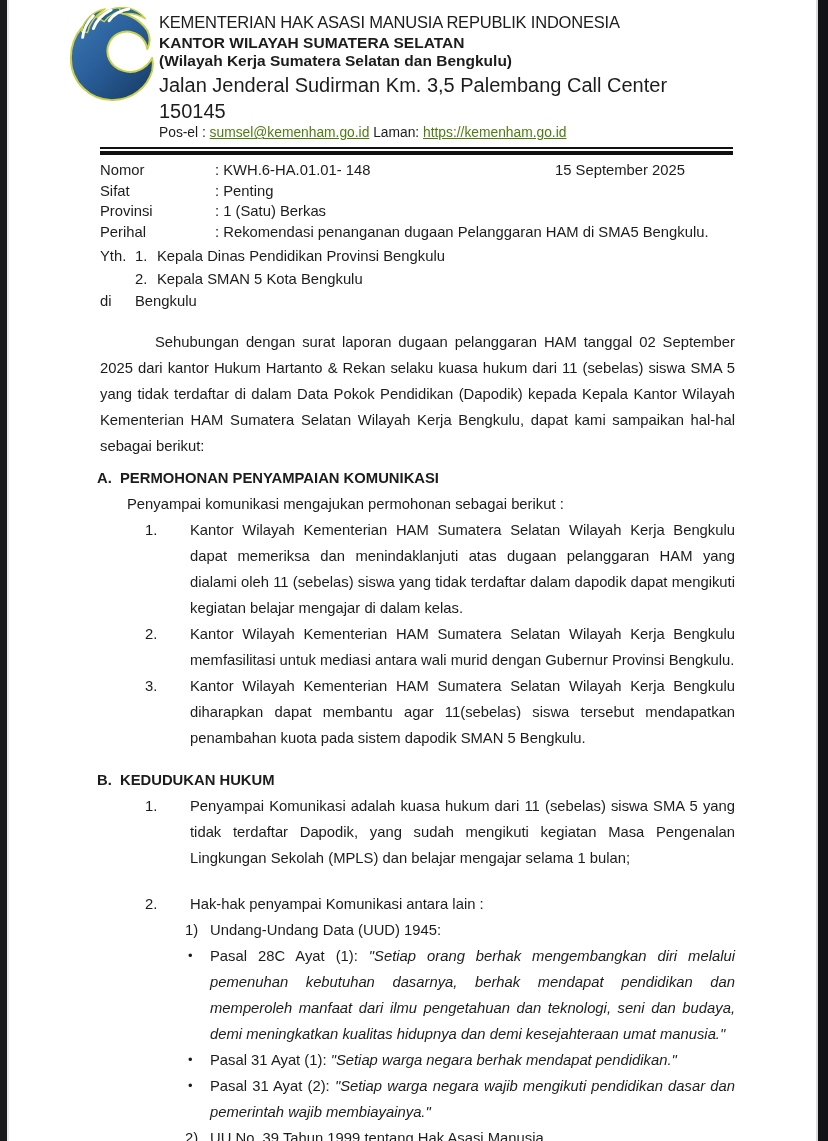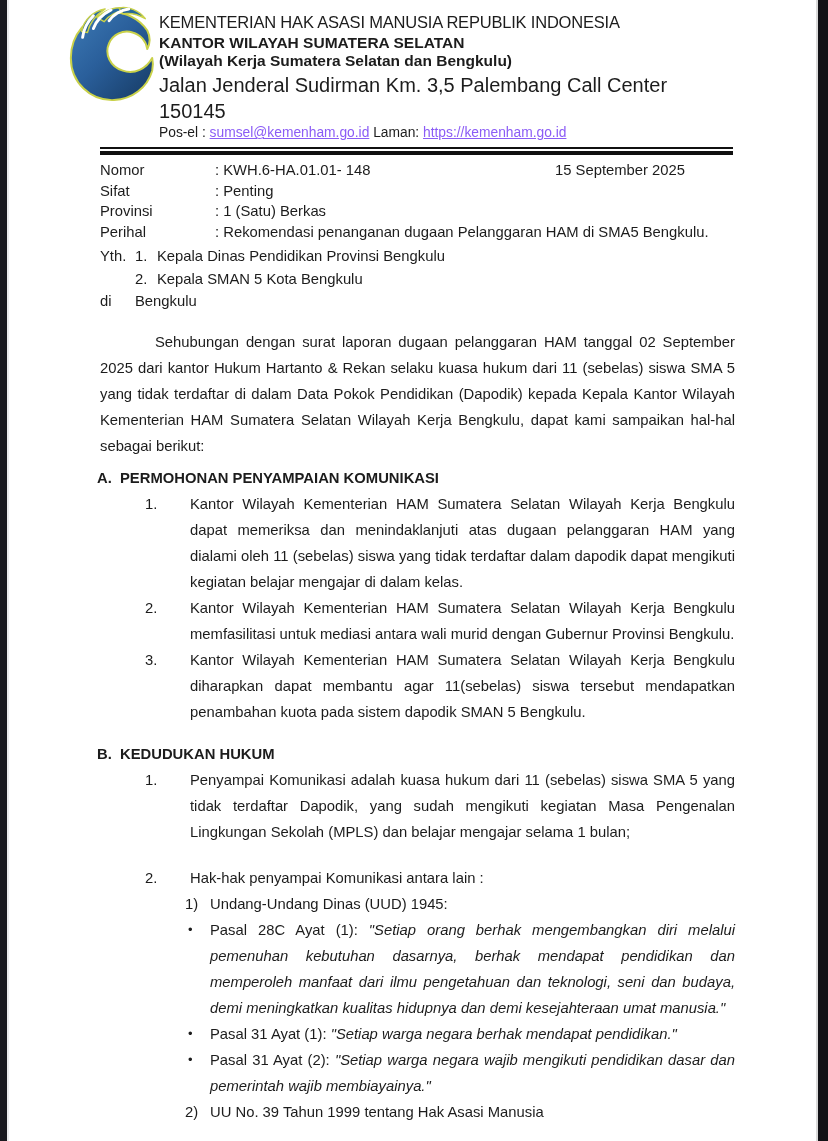--- a/index.html
+++ b/index.html
@@ -13,21 +13,21 @@
 
   
   .letterhead { position:relative; padding-top:13px; }
   .logo { position:absolute; left:55px; top:4px; width:98px; height:102px; }
   .lh-text { margin-left:150px; width:572px; line-height:1.12; }
   .lh1 { font-size:16.5px; letter-spacing:-0.2px; margin-bottom:3px; }
   .lh2 { font-size:15.5px; font-weight:bold; }
   .lh3 { font-size:15.5px; font-weight:bold; margin-bottom:3px; }
   .lh4 { font-size:20px; line-height:1.3; }
   .lh5 { font-size:13.8px; line-height:1.3; }
-  .link { color:#8b5cf6; text-decoration:underline; cursor:pointer;margin-top:36px; }
+  .link { color:#4d7c0f; text-decoration:underline; cursor:pointer;margin-top:36px; }
 
   .rule { margin:5px 83px 0 91px; border-top:2px solid #101010; border-bottom:4px solid #101010; height:2px; }
 
   
   .body-area { margin:5px 81px 0 91px; font-size:14.8px; line-height:26px; }
 
   .meta { position:relative; line-height:20.5px; margin-top:3px; }
   .mrow { display:flex; }
   .mlabel { width:115px; flex:none; }
   .mval { flex:1; }
@@ -144,20 +144,21 @@
           <span>Bengkulu</span>
         </div>
       </div>
 
       <p class="opening" style="margin:16px 0 0 0;">Sehubungan dengan surat laporan dugaan pelanggaran HAM tanggal 02 September 2025 dari kantor Hukum Hartanto &amp; Rekan selaku kuasa hukum dari 11 (sebelas) siswa SMA 5 yang tidak terdaftar di dalam Data Pokok Pendidikan (Dapodik) kepada Kepala Kantor Wilayah Kementerian HAM Sumatera Selatan Wilayah Kerja Bengkulu, dapat kami sampaikan hal-hal sebagai berikut:</p>
 
       <div class="sec-head a">
         <span class="sec-letter">A.</span>
         <span class="sec-title">PERMOHONAN PENYAMPAIAN KOMUNIKASI</span>
       </div>
+      <div class="sec-intro">Penyampai komunikasi mengajukan permohonan sebagai berikut :</div>
 
       <div class="list-item">
         <span class="li-num">1.</span>
         <span class="li-text">Kantor Wilayah Kementerian HAM Sumatera Selatan Wilayah Kerja Bengkulu dapat memeriksa dan menindaklanjuti atas dugaan pelanggaran HAM yang dialami oleh 11 (sebelas) siswa yang tidak terdaftar dalam dapodik dapat mengikuti kegiatan belajar mengajar di dalam kelas.</span>
       </div>
       <div class="list-item">
         <span class="li-num">2.</span>
         <span class="li-text">Kantor Wilayah Kementerian HAM Sumatera Selatan Wilayah Kerja Bengkulu memfasilitasi untuk mediasi antara wali murid dengan Gubernur Provinsi Bengkulu.</span>
       </div>
       <div class="list-item">
@@ -174,21 +175,21 @@
         <span class="li-num">1.</span>
         <span class="li-text">Penyampai Komunikasi adalah kuasa hukum dari 11 (sebelas) siswa SMA 5 yang tidak terdaftar Dapodik, yang sudah mengikuti kegiatan Masa Pengenalan Lingkungan Sekolah (MPLS) dan belajar mengajar selama 1 bulan;</span>
       </div>
       <div class="list-item gap-top">
         <span class="li-num">2.</span>
         <span class="li-text">Hak-hak penyampai Komunikasi antara lain :</span>
       </div>
 
       <div class="sub-item">
         <span class="sub-num">1)</span>
-        <span class="sub-text">Undang-Undang Dinas (UUD) 1945:</span>
+        <span class="sub-text">Undang-Undang Data (UUD) 1945:</span>
       </div>
 
       <div class="bullet-item">
         <span class="b-dot">•</span>
         <span class="b-text"><span>Pasal 28C Ayat (1): </span><span class="qitalic">"Setiap orang berhak mengembangkan diri melalui pemenuhan kebutuhan dasarnya, berhak mendapat pendidikan dan memperoleh manfaat dari ilmu pengetahuan dan teknologi, seni dan budaya, demi meningkatkan kualitas hidupnya dan demi kesejahteraan umat manusia."</span></span>
       </div>
       <div class="bullet-item">
         <span class="b-dot">•</span>
         <span class="b-text"><span>Pasal 31 Ayat (1): </span><span class="qitalic">"Setiap warga negara berhak mendapat pendidikan."</span></span>
       </div>

